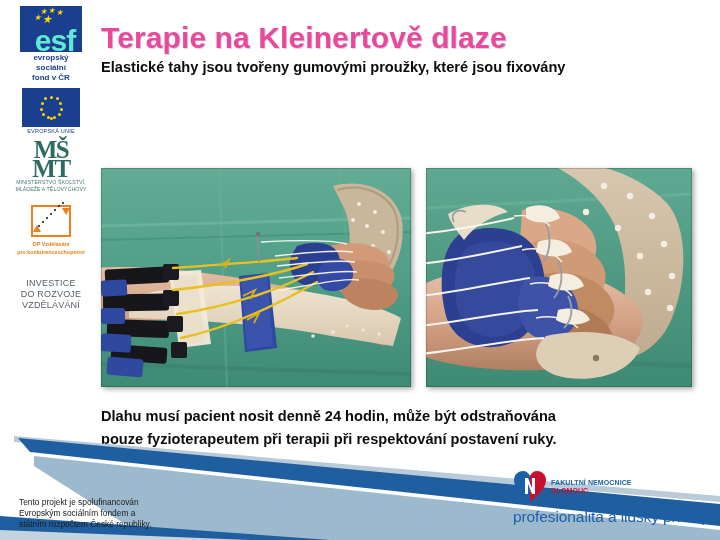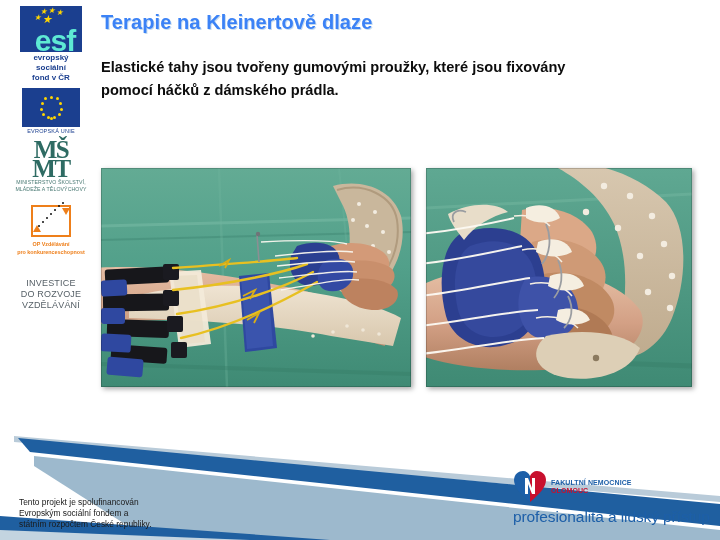--- a/index.html
+++ b/index.html
@@ -173,24 +173,24 @@
     margin-top: 22px;
     text-align: center;
     letter-spacing: .2px;
   }
   .investice span { display: block; }
 
   
   #title {
     position: absolute;
     left: 101px;
-    top: 11px;
-    font-size: 20px;
-    font-weight: bold;
-    color: #3b82f6;
+    top: 21px;
+    font-size: 30px;
+    font-weight: bold;
+    color: #ec4899;
     letter-spacing: .1px;
     text-shadow: 1px 1px 0 rgba(150,190,225,.55);
     white-space: nowrap;
   }
 
   
   #intro-paragraph {
     position: absolute;
     left: 101px;
     top: 56px;
@@ -346,21 +346,20 @@
       <span>INVESTICE</span>
       <span>DO ROZVOJE</span>
       <span>VZDĚLÁVÁNÍ</span>
     </div>
   </div>
 
   <div id="title">Terapie na Kleinertově dlaze</div>
 
   <div id="intro-paragraph">
     <div>Elastické tahy jsou tvořeny gumovými proužky, které jsou fixovány</div>
-    <div class="last">pomocí háčků z dámského prádla.</div>
   </div>
 
   <div class="photo" id="photo-left">
     <svg viewBox="0 0 310 219" preserveAspectRatio="none">
       <defs>
         <linearGradient id="drapeL" x1="0" y1="0" x2="0" y2="1">
           <stop offset="0" stop-color="#63ab94"></stop>
           <stop offset="0.45" stop-color="#52a08a"></stop>
           <stop offset="1" stop-color="#3f8a74"></stop>
         </linearGradient>
@@ -568,37 +567,41 @@
         <path d="M40 44 C 30 40, 24 46, 28 54"></path>
         <path d="M120 56 C 126 70, 124 86, 116 96"></path>
         <path d="M132 92 C 138 106, 136 120, 128 130"></path>
         <path d="M142 128 C 148 140, 146 152, 138 160"></path>
       </g>
 
       <rect x="0" y="0" width="266" height="219" fill="none" stroke="rgba(0,0,0,0.18)" stroke-width="2"></rect>
     </svg>
   </div>
 
+  <div id="closing-paragraph">
+    <div>Dlahu musí pacient nosit denně 24 hodin, může být odstraňována</div>
+    <div>pouze fyzioterapeutem při terapii při respektování postavení ruky.</div>
+  </div>
 
   <svg id="swooshes" viewBox="0 0 720 110" preserveAspectRatio="none">
 
     <path d="M14 6 L720 66 L720 72 L14 12 Z" fill="#b9cbd9"></path>
 
     <path d="M18 8 L720 74 L720 96 L30 22 Z" fill="#1f5fa0"></path>
 
     <path d="M34 26 L720 100 L720 110 L150 110 L34 36 Z" fill="#9db9cd"></path>
 
     <path d="M0 86 L330 110 L0 110 Z" fill="#1f5fa0"></path>
 
     <path d="M0 100 L250 110 L0 110 Z" fill="#c3d4e0"></path>
   </svg>
 
   <div id="project-funding-note">
     <span>Tento projekt je spolufinancován</span>
-    <span>Evropským sociální fondem a</span>
+    <span>Evropským sociálním fondem a</span>
     <span>státním rozpočtem České republiky.</span>
   </div>
 
   <div id="hospital-logo">
     <div class="fn-row">
       <svg class="fn-mark" viewBox="0 0 34 34">
         <path d="M17 32 C 6 23, 1 16, 1 10 C 1 4, 6 1, 10 1 C 13 1, 16 3, 17 6 L 17 32 Z" fill="#1d5fa8"></path>
         <path d="M17 32 C 28 23, 33 16, 33 10 C 33 4, 28 1, 24 1 C 21 1, 18 3, 17 6 L 17 32 Z" fill="#c8102e"></path>
         <path d="M12 8 L12 24 L15 24 L15 14 L19 24 L22 24 L22 8 L19 8 L19 18 L15 8 Z" fill="#ffffff"></path>
       </svg>

